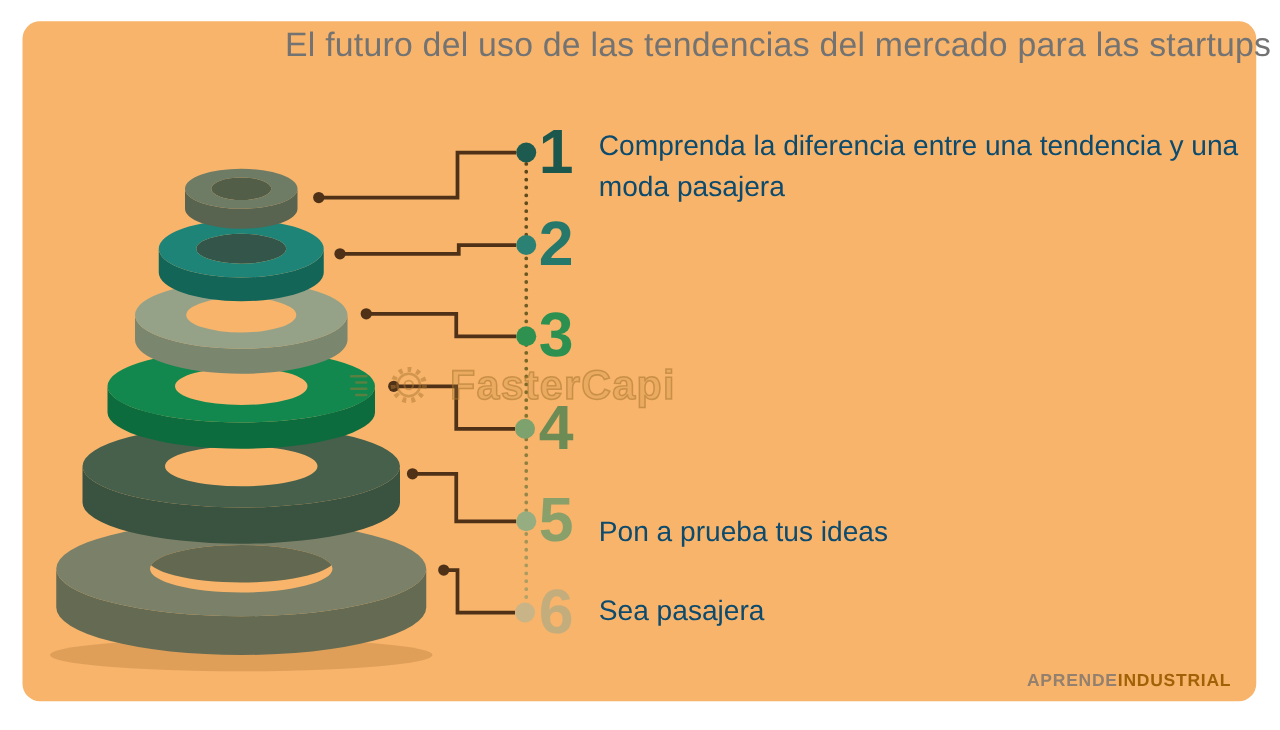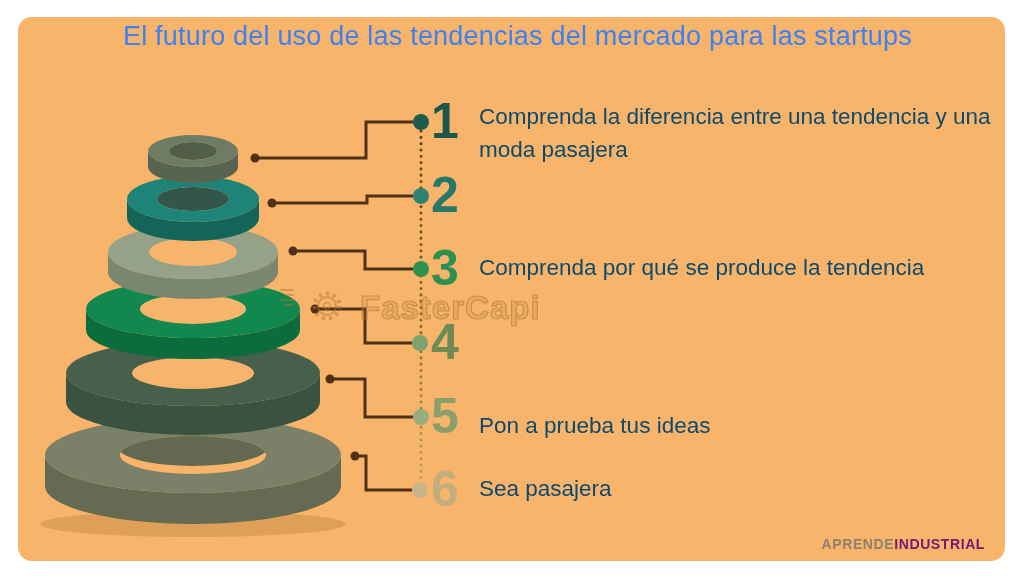--- a/index.html
+++ b/index.html
@@ -1,28 +1,28 @@
 <!DOCTYPE html>
 <html><head>
 <meta charset="utf-8">
 <style>
   * { margin:0; padding:0; box-sizing:border-box; }
   html,body { width:1024px; height:584px; background:#ffffff; overflow:hidden;
               font-family:"Liberation Sans","DejaVu Sans",sans-serif; }
   .stage { position:relative; width:1024px; height:584px; background:#ffffff; }
   .panel { position:absolute; left:18px; top:17px; width:987px; height:544px;
            background:#f7b46a; border-radius:14px; }
-  .title { position:absolute; left:18px; top:21px; width:999px; text-align:center;
-           font-size:27px; font-weight:500; color:#3b82f6; letter-spacing:0.2px; }
+  .title { position:absolute; left:18px; top:21px; width:999px; text-align:right;
+           font-size:27px; font-weight:500; color:#737373; letter-spacing:0.2px; }
   .overlay-svg { position:absolute; left:0; top:0; width:1024px; height:584px; }
   .step-num { position:absolute; left:431px; font-size:50px; font-weight:bold;
               line-height:52px; }
   .step-label { position:absolute; left:479px; width:516px; font-size:22.5px;
                 line-height:33px; color:#0c4a6e; }
-  .watermark { position:absolute; left:280px; top:289px; display:flex; 
+  .watermark { position:absolute; left:280px; top:289px; display:flex; align-items:center;
                gap:16px; pointer-events:none; }
   .wm-lines { display:flex; flex-direction:column; gap:3px; align-items:flex-end; }
   .wm-lines i { display:block; height:2px; background:rgba(175,120,50,0.45); border-radius:1px; }
   .wm-lines i:nth-child(1){ width:14px; } .wm-lines i:nth-child(2){ width:10px; }
   .wm-lines i:nth-child(3){ width:14px; } .wm-lines i:nth-child(4){ width:10px; }
   .wm-text { font-size:33px; font-weight:600; letter-spacing:1px;
              color:rgba(193,138,64,0.22);
              -webkit-text-stroke:1.2px rgba(170,118,48,0.55); }
   .footer-logo { position:absolute; top:536px; right:39px; font-size:14px; font-weight:800;
                  letter-spacing:0.6px; }
@@ -134,20 +134,19 @@
   </div>
 
   <div class="step-num" style="top: 95px; color: rgb(28, 87, 77);">1</div>
   <div class="step-num" style="top: 169px; color: rgb(38, 120, 107);">2</div>
   <div class="step-num" style="top: 242px; color: rgb(44, 145, 80);">3</div>
   <div class="step-num" style="top: 316px; color: rgb(109, 140, 85);">4</div>
   <div class="step-num" style="top: 390px; color: rgb(137, 160, 107);">5</div>
   <div class="step-num" style="top: 463px; color: rgb(196, 173, 125);">6</div>
 
   <div class="step-label" style="top:100px">Comprenda la diferencia entre una tendencia y una moda pasajera</div>
-  <div class="step-label" style="top:251px">Comprenda por qué se produce la tendencia</div>
   <div class="step-label" style="top:409px">Pon a prueba tus ideas</div>
   <div class="step-label" style="top:472px">Sea pasajera</div>
 
   <div class="footer-logo">
-    <span style="color: rgb(147, 128, 111);">APRENDE</span><span style="color: #701a75;">INDUSTRIAL</span>
+    <span style="color: rgb(147, 128, 111);">APRENDE</span><span style="color: #a16207;">INDUSTRIAL</span>
   </div>
 </div>
 
 </body></html>

